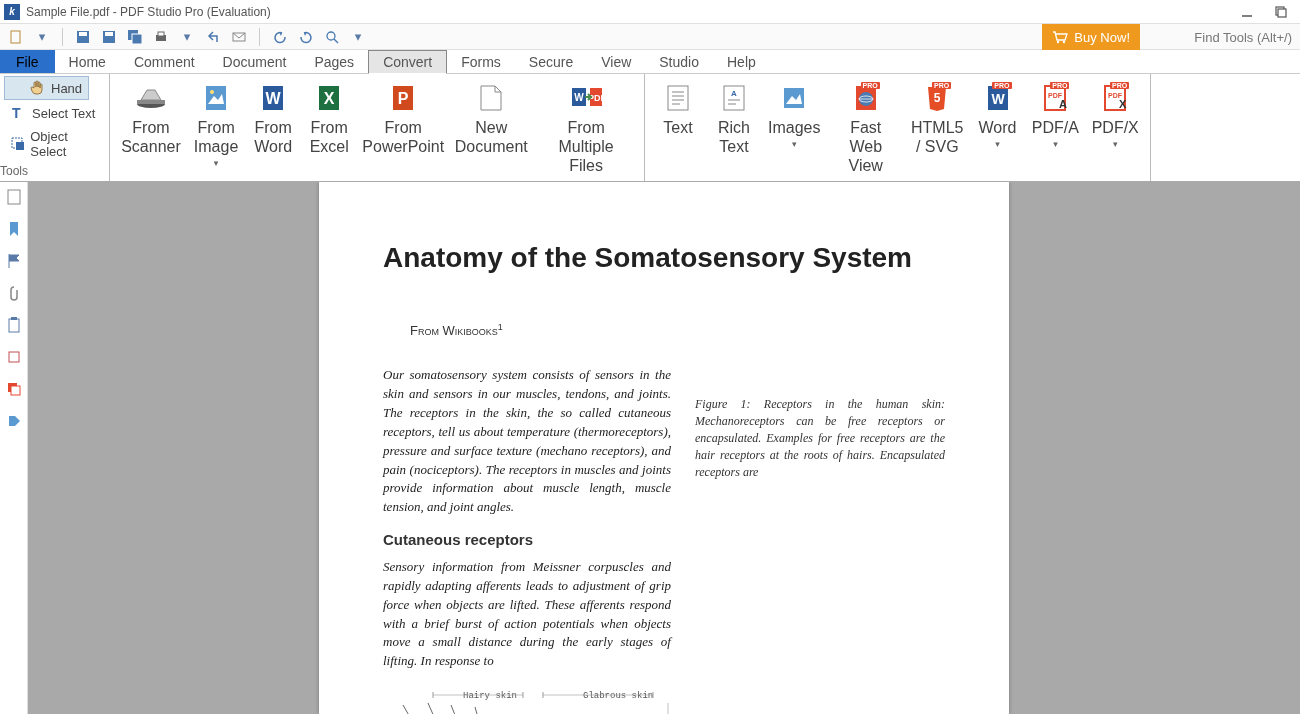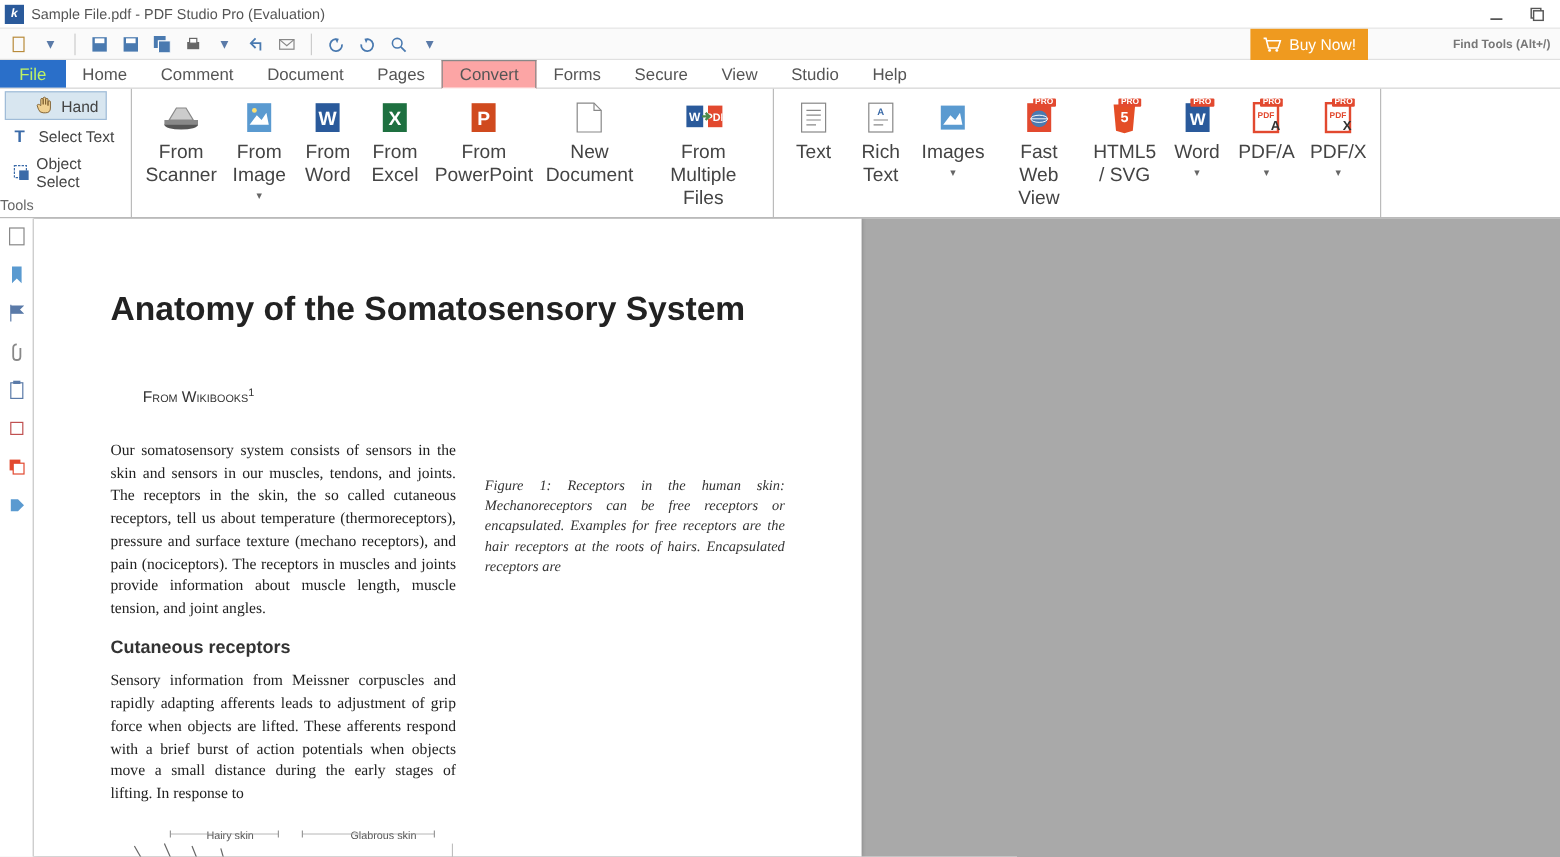--- a/index.html
+++ b/index.html
@@ -7,60 +7,60 @@
 .titlebar { height: 24px; display: flex; align-items: center; padding: 0 4px; background: #fff; border-bottom: 1px solid #e0e0e0; }
 .app-icon { width: 16px; height: 16px; background: #2a5a9b; color: #fff; display: inline-flex; align-items: center; justify-content: center; font-size: 10px; font-style: italic; font-weight: bold; margin-right: 6px; }
 .title-text { font-size: 12px; color: #555; }
 .window-controls { margin-left: auto; display: flex; gap: 20px; padding-right: 8px; }
 .win-ctrl { width: 14px; height: 14px; display: inline-flex; align-items: center; justify-content: center; cursor: pointer; color: #555; }
 
 .qat { height: 26px; display: flex; align-items: center; padding: 0 6px; gap: 6px; background: #fafafa; border-bottom: 1px solid #e0e0e0; position: relative;}
 .qat-btn { width: 20px; height: 20px; display:inline-flex; align-items:center; justify-content:center; color:#5a7aa8; cursor:pointer; }
 .qat-sep { width:1px; height: 18px; background:#ccc; margin:0 4px;}
 .buy-now { position: absolute; right: 160px; top:0; height: 26px; background: #ef9a1f; color:#fff; padding: 0 10px; display:flex; align-items:center; gap:6px; cursor:pointer; font-size: 13px;}
-.find-tools { position:absolute; right: 8px; top:0; height:26px; display:flex; align-items:center; color:#777; font-size: 10px; font-weight: bold;}
+.find-tools { position:absolute; right: 8px; top:0; height:26px; display:flex; align-items:center; color:#777; font-size: 13px;}
 
 .menubar { height: 24px; display:flex; align-items:stretch; background:#fff; border-bottom:1px solid #ccc;}
 .menu-item { padding: 0 14px; display:flex; align-items:center; color:#555; cursor:pointer; font-size:14px;}
-.menu-file { background:#2a6fc9; color:#bef264; padding: 0 16px;}
-.menu-active { border:1px solid #888; border-bottom:1px solid #fff; background:#fca5a5; position:relative; z-index:2; margin-bottom:-1px;}
+.menu-file { background:#2a6fc9; color:#000000; padding: 0 16px;}
+.menu-active { border:1px solid #888; border-bottom:1px solid #fff; background:#e5e5e5; position:relative; z-index:2; margin-bottom:-1px;}
 
 .ribbon { height:108px; display:flex; border-bottom:1px solid #aaa; background:#fff;}
 .ribbon-group { border-right:1px solid #bbb; display:flex; flex-direction:column;}
 .ribbon-body { flex:1; display:flex; align-items:flex-start; padding:4px 6px; gap:2px;}
 .ribbon-label { height:18px; text-align:left; font-size:12px; color:#666; }
 .tools-group { width:110px;}
 .tools-body { flex-direction:column; padding:2px 4px;}
 .tool-row { display:flex; align-items:center; gap:6px; padding:3px 6px; cursor:pointer; color:#444; font-size:13px;}
 .tool-row.active { background:#d8e6f0; border:1px solid #a0bcd8;padding-left:24px;}
 .ribbon-btn { display:flex; flex-direction:column; align-items:center; justify-content:flex-start; padding:4px 8px; cursor:pointer; min-width:54px;}
 .ribbon-btn .ic { width:32px; height:32px; display:flex; align-items:center; justify-content:center; margin-bottom:4px;}
 .ribbon-btn .lbl { font-size:16px; color:#444; text-align:center; line-height:1.2;}
 .drop-arrow { font-size:9px; color:#666; margin-top:2px;}
 .pro-badge { background:#e2492f; color:#fff; font-size:7px; padding:0 2px; position:absolute; top:-2px; right:-2px; border-radius:1px; font-weight:bold;}
 .ic-wrap { position:relative; display:inline-block;}
 
 .workspace { display:flex; height: calc(714px - 24px - 26px - 24px - 108px);}
 .side-tools { width:28px; background:#fff; border-right:1px solid #ddd; display:flex; flex-direction:column; align-items:center; padding-top:6px; gap:14px;}
 .side-tool { width:18px; height:18px; display:flex; align-items:center; justify-content:center; cursor:pointer; color:#5a7aa8;}
-.canvas { flex:1; background:#a9a9a9; display:flex; overflow:hidden;}
+.canvas { flex:1; background:#a9a9a9; display:flex; justify-content:center; overflow:hidden;}
 .page { width:690px; background:#fff; padding:60px 0 0 0; box-shadow:0 0 4px rgba(0,0,0,0.3); position:relative;}
 .page-inner { padding: 0 64px;}
 .doc-title { font-size:28px; font-weight:bold; color:#222; margin-bottom:48px; font-family: Arial, sans-serif;}
 .doc-source { font-size:13px; font-variant:small-caps; margin-bottom:28px;margin-left:27px;}
 .doc-source sup { font-size:9px;}
 .two-col { display:flex; gap:24px;}
 .left-col { flex: 1 1 55%;}
 .right-col { flex: 0 0 250px;}
-.body-text { font-size:13px; line-height:1.45; text-align:justify; font-family: Georgia, serif; color:#222;}
+.body-text { font-size:13px; line-height:1.45; text-align:justify; font-family: Georgia, serif; color:#222;font-style:italic;}
 .sub-head { font-size:15px; font-weight:bold; margin:14px 0 10px; font-family: Arial, sans-serif;}
 .note-box { background:#f8cfcf; padding:12px 14px; font-size:12.5px; font-style:italic; line-height:1.45; color:#333;}
 .fig-caption { font-size:12px; font-style:italic; text-align:justify; line-height:1.4; font-family: Georgia, serif; margin-top:30px;}
 .diagram { margin-top:14px; border:0; position:relative; height:90px; overflow:hidden;}
-.diag-label { position:absolute; font-size:9px; color:#555; font-family: Liberation Sans, sans-serif;}
+.diag-label { position:absolute; font-size:9px; color:#555; font-family: Liberation Mono, monospace;}
 svg { display:block;}
 </style>
 </head>
 <body>
 
 <div class="titlebar">
   <span class="app-icon">k</span>
   <span class="title-text">Sample File.pdf - PDF Studio Pro (Evaluation)</span>
   <div class="window-controls">
     <span class="win-ctrl">

